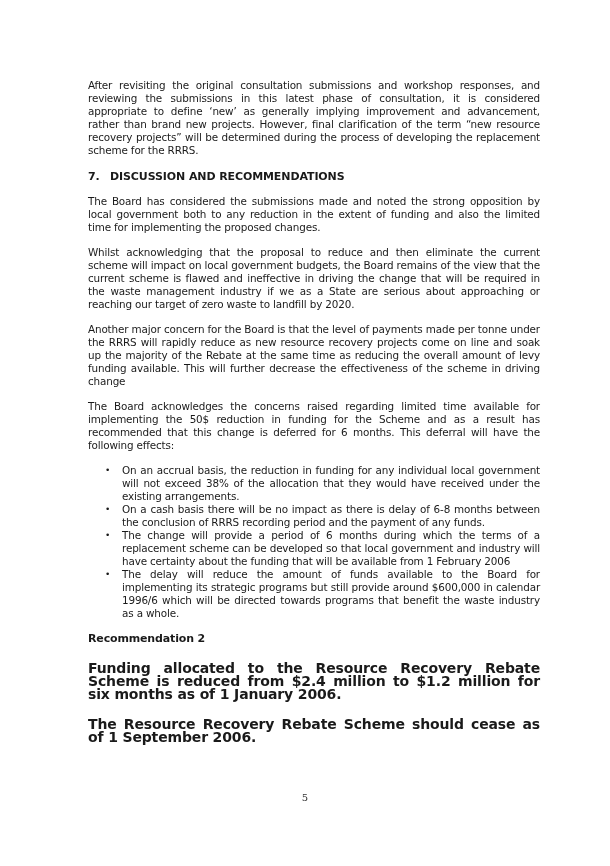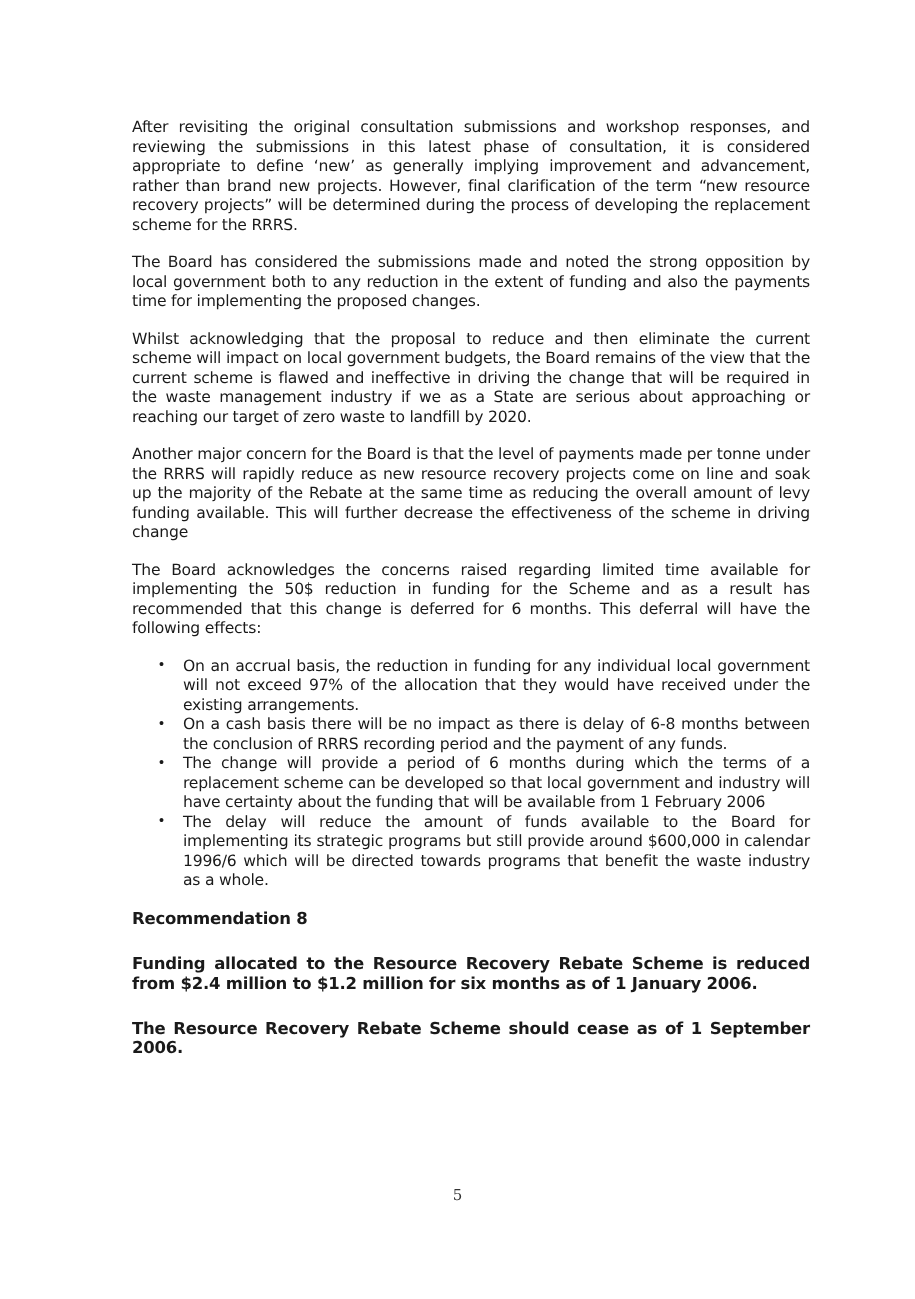--- a/index.html
+++ b/index.html
@@ -54,21 +54,21 @@
     top: 0;
     font-size: 9px;
   }
   .rec-heading {
     font-weight: bold;
     font-size: 11px;
     margin: 0 0 12px 0;
   }
   .rec-body {
     font-weight: bold;
-    font-size: 11px;
+    font-size: 14px;
     margin: 17px 0 13px 0;
     text-align: justify;
   }
   .page-number {
     position: absolute;
     left: 0;
     width: 610px;
     top: 792px;
     text-align: center;
     font-family: "DejaVu Serif", serif;
@@ -76,46 +76,49 @@
     color: #333;
   }
 </style>
 </head>
 <body>
 
 <div class="page">
 
   <p class="para">After revisiting the original consultation submissions and workshop responses, and reviewing the submissions in this latest phase of consultation, it is considered appropriate to define ‘new’ as generally implying improvement and advancement, rather than brand new projects. However, final clarification of the term “new resource recovery projects” will be determined during the process of developing the replacement scheme for the RRRS.</p>
 
+  <div class="heading">
+    <span class="num">7.</span><span>DISCUSSION AND RECOMMENDATIONS</span>
+  </div>
 
-  <p class="para">The Board has considered the submissions made and noted the strong opposition by local government both to any reduction in the extent of funding and also the payments time for implementing the proposed changes.</p>
+  <p class="para">The Board has considered the submissions made and noted the strong opposition by local government both to any reduction in the extent of funding and also the limited time for implementing the proposed changes.</p>
   <p class="para">Whilst acknowledging that the proposal to reduce and then eliminate the current scheme will impact on local government budgets, the Board remains of the view that the current scheme is flawed and ineffective in driving the change that will be required in the waste management industry if we as a State are serious about approaching or reaching our target of zero waste to landfill by 2020.</p>
   <p class="para">Another major concern for the Board is that the level of payments made per tonne under the RRRS will rapidly reduce as new resource recovery projects come on line and soak up the majority of the Rebate at the same time as reducing the overall amount of levy funding available.  This will further decrease the effectiveness of the scheme in driving change</p>
   <p class="para">The Board acknowledges the concerns raised regarding limited time available for implementing the 50$ reduction in funding for the Scheme and as a result has recommended that this change is deferred for 6 months.  This deferral will have the following effects:</p>
 
   <ul class="effects">
     <li>
       <span class="bullet">•</span>
-      <span>On an accrual basis, the reduction in funding for any individual local government will not exceed 97% of the allocation that they would have received under the existing arrangements.</span>
+      <span>On an accrual basis, the reduction in funding for any individual local government will not exceed 38% of the allocation that they would have received under the existing arrangements.</span>
     </li>
     <li>
       <span class="bullet">•</span>
       <span>On a cash basis there will be no impact as there is delay of 6-8 months between the conclusion of RRRS recording period and the payment of any funds.</span>
     </li>
     <li>
       <span class="bullet">•</span>
       <span>The change will provide a period of 6 months during which the terms of a replacement scheme can be developed so that local government and industry will have certainty about the funding that will be available from 1 February 2006</span>
     </li>
     <li>
       <span class="bullet">•</span>
       <span>The delay will reduce the amount of funds available to the Board for implementing its strategic programs but still provide around $600,000 in calendar 1996/6 which will be directed towards programs that benefit the waste industry as a whole.</span>
     </li>
   </ul>
 
 
-  <div class="rec-heading">Recommendation 8</div>
+  <div class="rec-heading">Recommendation 2</div>
   <p class="rec-body">Funding allocated to the Resource Recovery Rebate Scheme is reduced from $2.4 million to $1.2 million for six months as of 1 January 2006.</p>
 
   <p class="rec-body">The Resource Recovery Rebate Scheme should cease as of 1 September 2006.</p>
 
 </div>
 
 <div class="page-number">5</div>
 
 </body></html>

